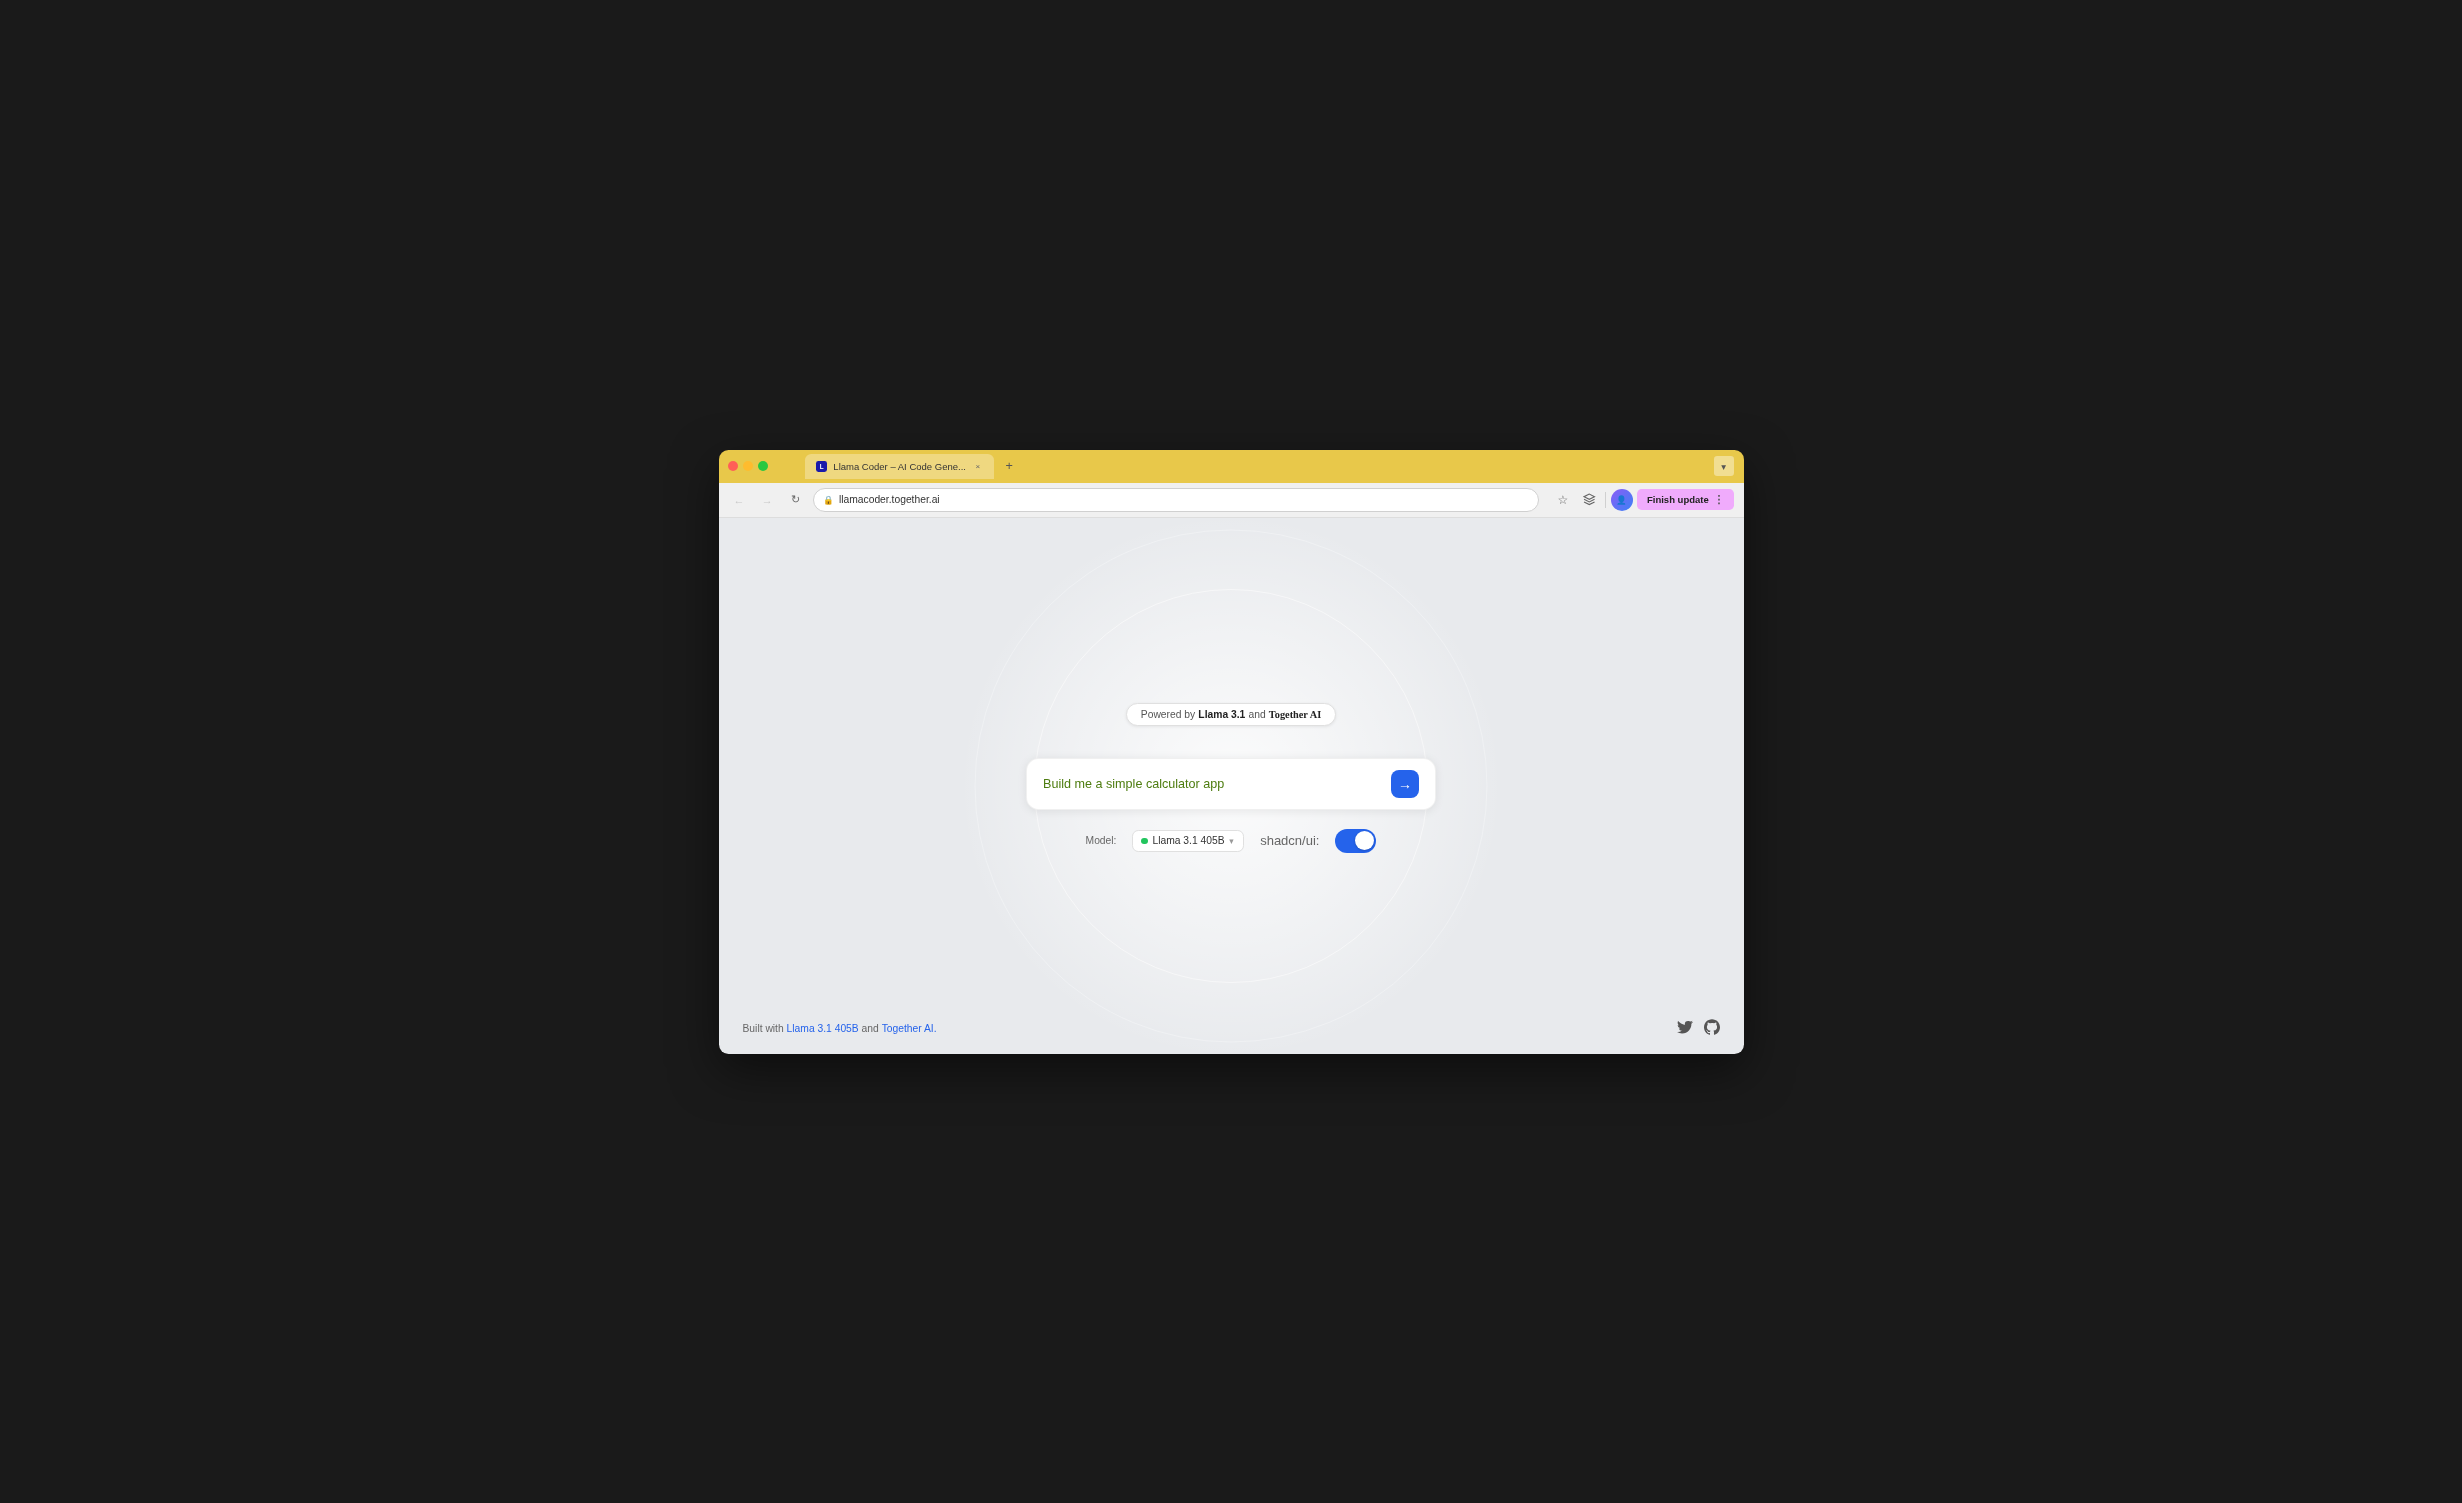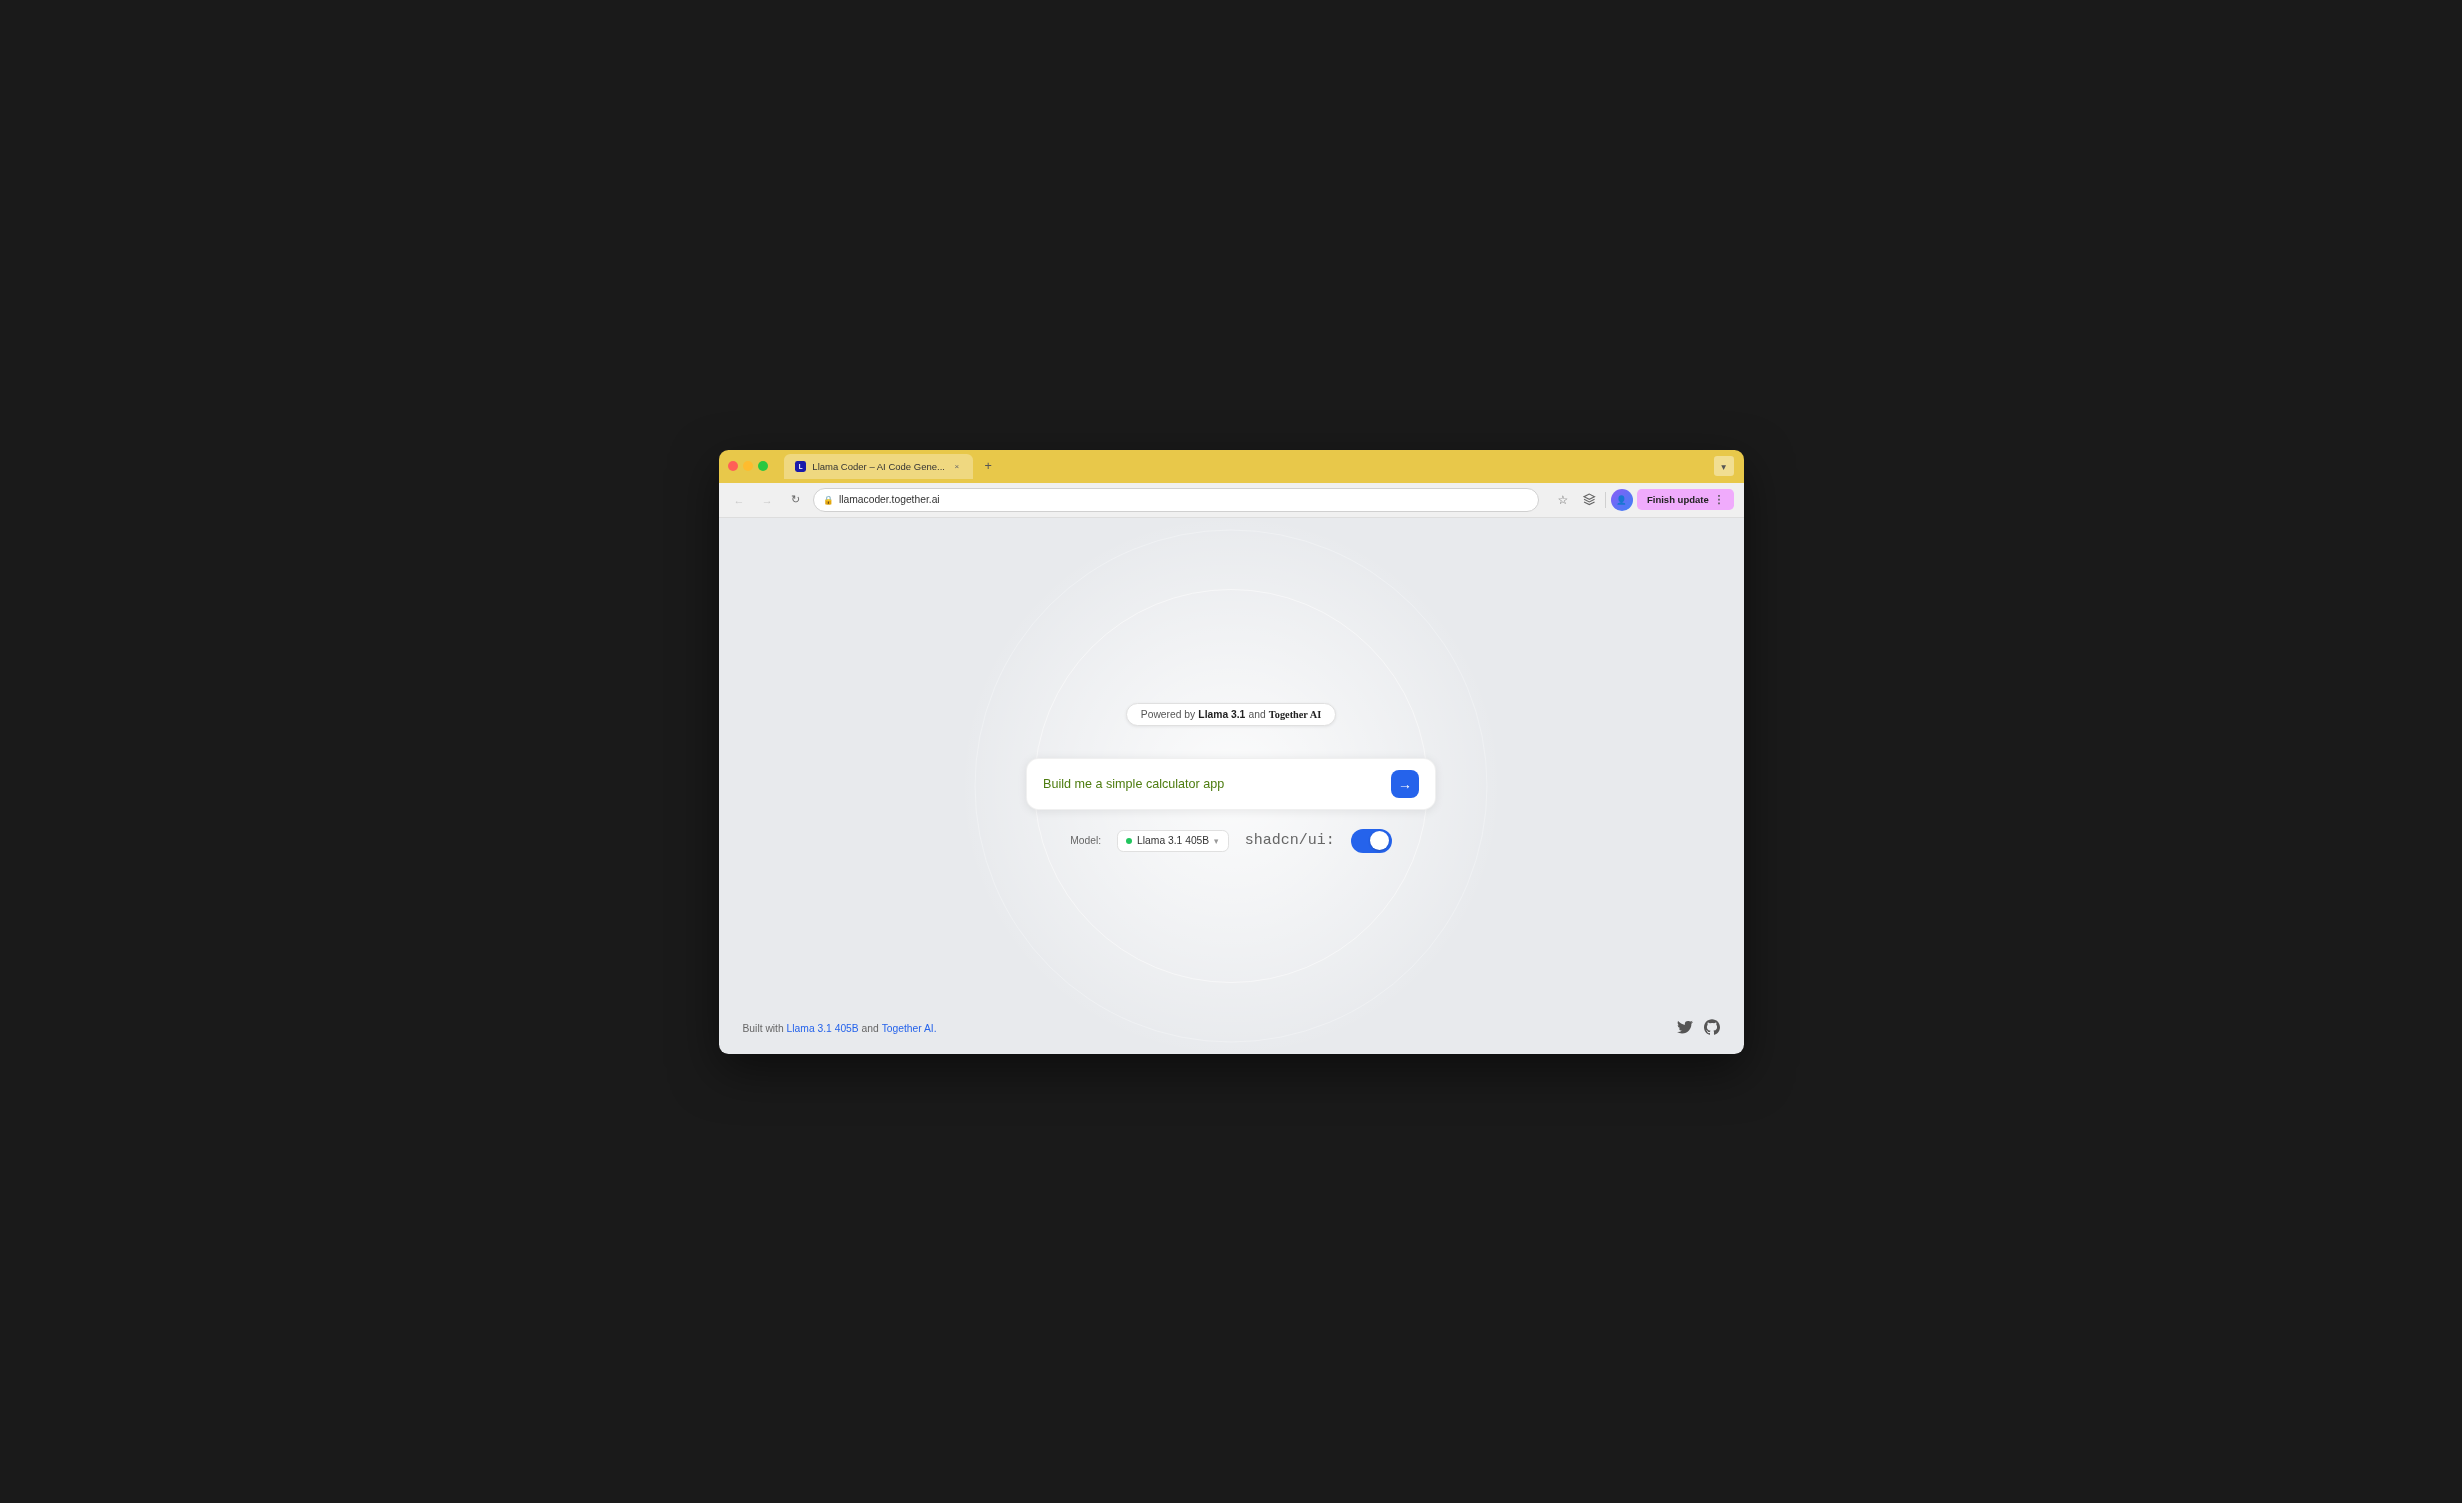--- a/index.html
+++ b/index.html
@@ -54,20 +54,21 @@
     .tab {
       background: rgba(255,255,255,0.3);
       border-radius: 6.3px 6.3px 0 0;
       padding: 4.7px 11px;
       display: flex;
       align-items: center;
       gap: 6.3px;
       font-size: 9.5px;
       color: #333;
       height: 25px;
+      margin-left: 21px;
     }
 
     .tab-favicon {
       width: 11px;
       height: 11px;
       background: #1a1aaa;
       border-radius: 2.4px;
       display: flex;
       align-items: center;
       justify-content: center;
@@ -396,23 +397,22 @@
     .model-name {
       flex: 1;
     }
 
     .model-chevron {
       color: #999;
       font-size: 8.7px;
     }
 
     .shadcn-label {
-      font-size: 15px;
+      font-size: 13px;
       color: #666;
-      font-family: Liberation Mono, monospace;
     }
 
     
     .toggle-switch {
       width: 41px;
       height: 24px;
       background: #2563eb;
       border-radius: 12px;
       position: relative;
       cursor: pointer;

